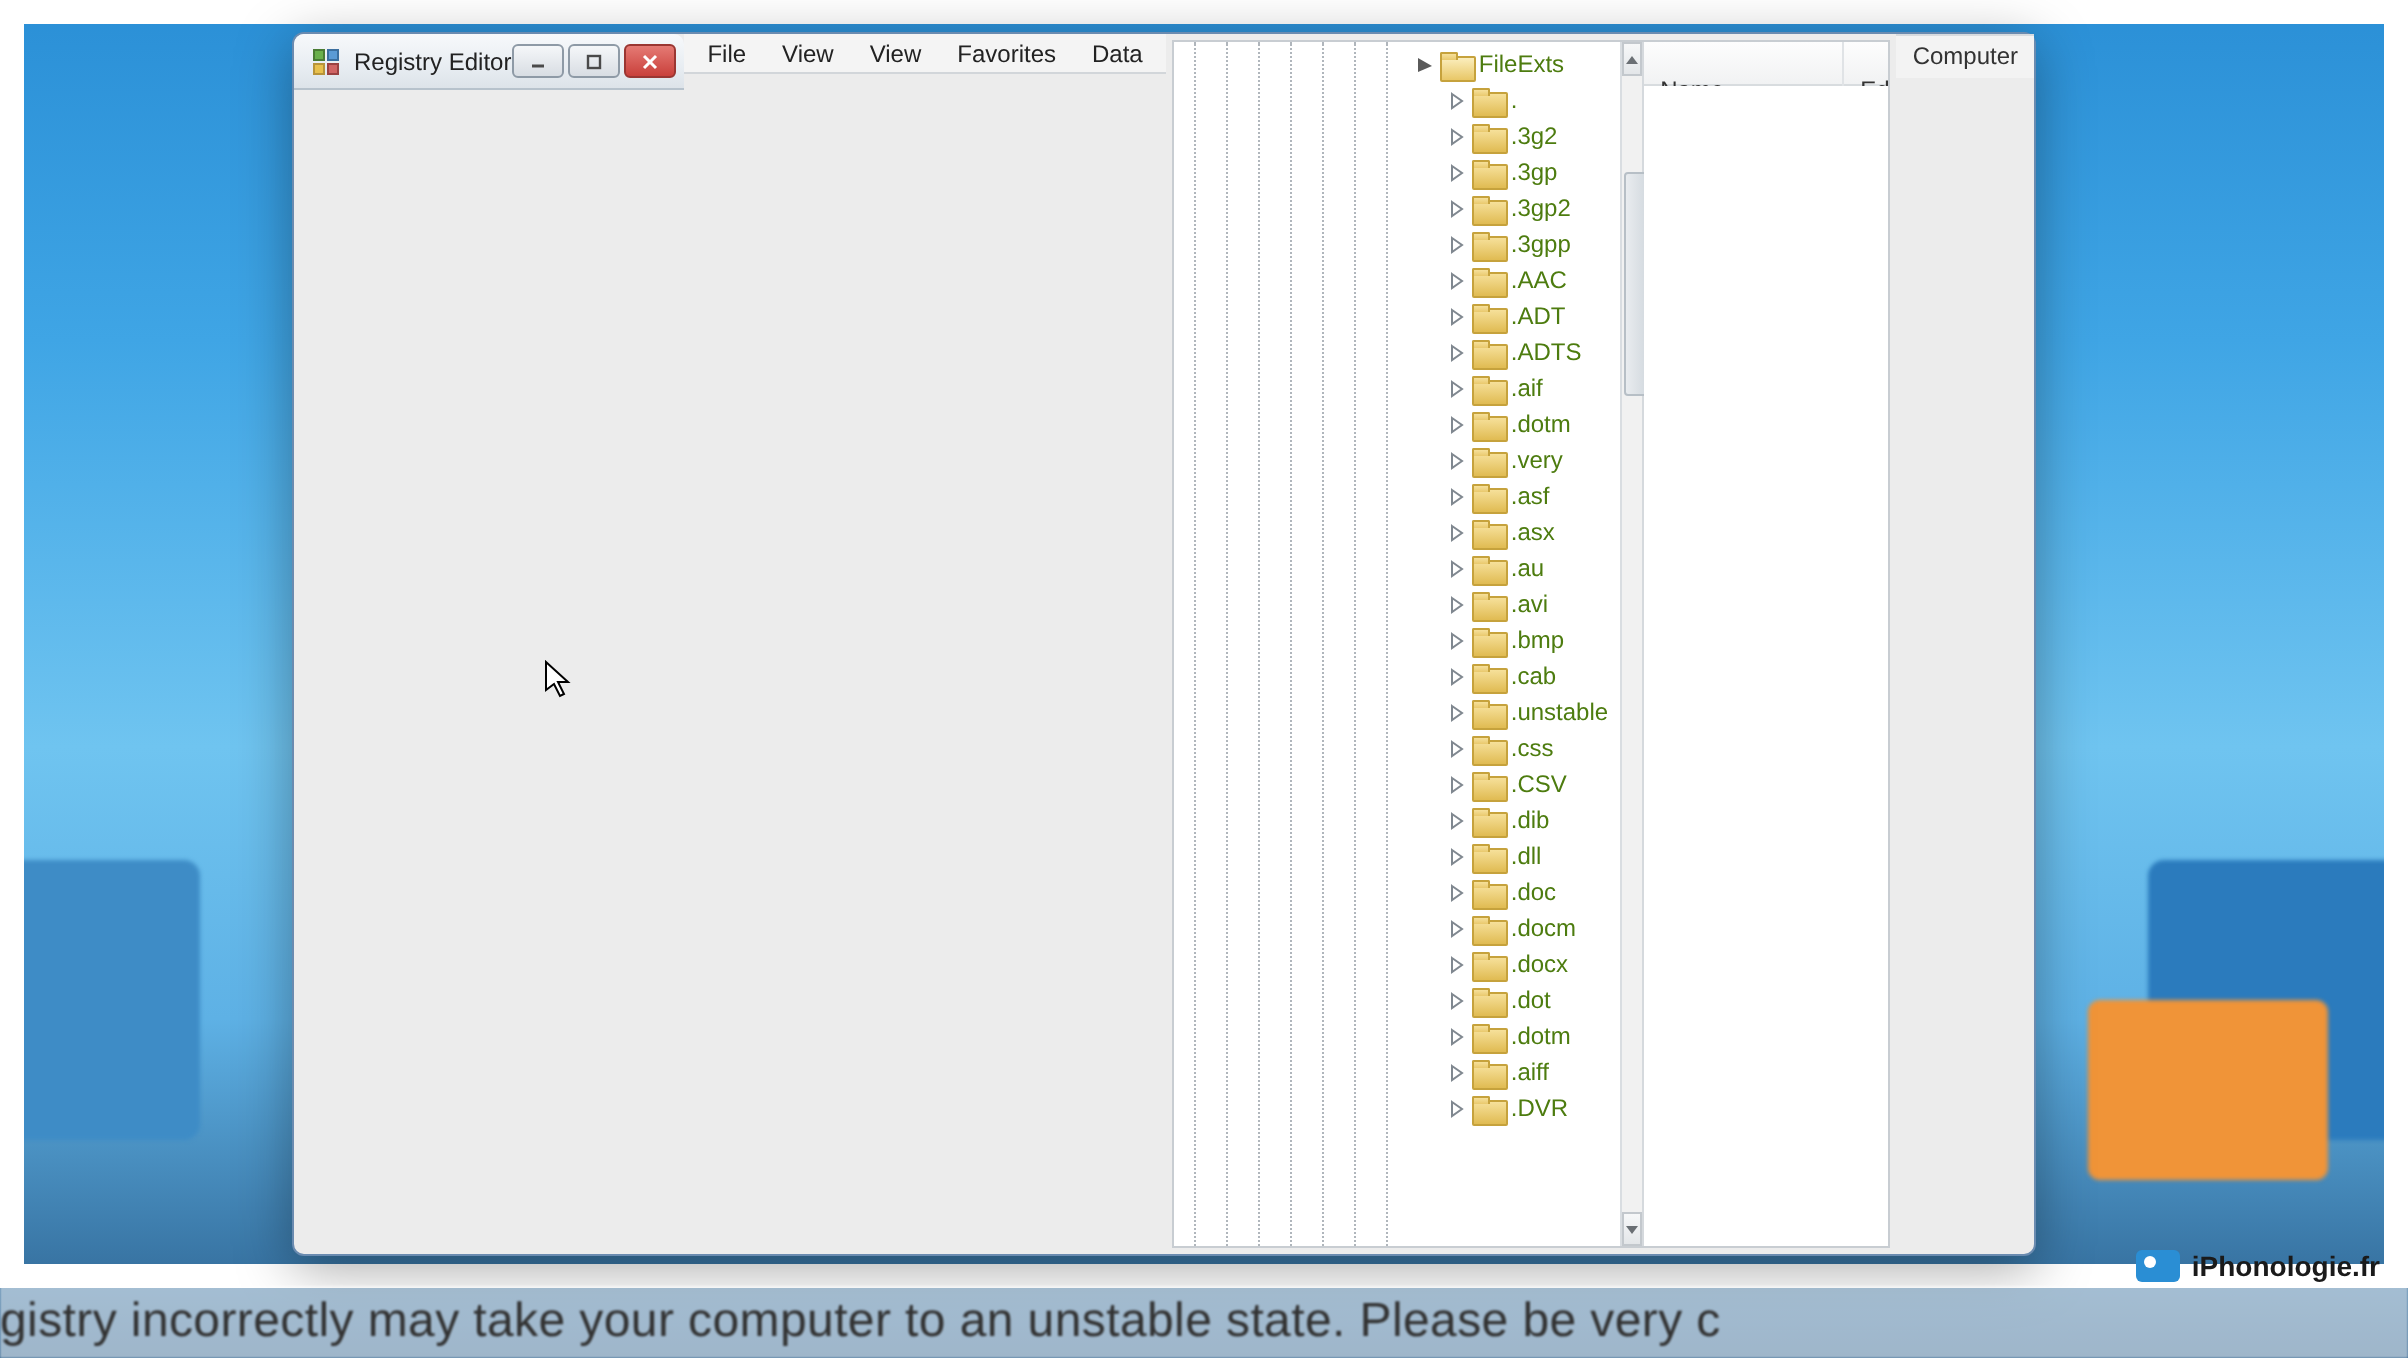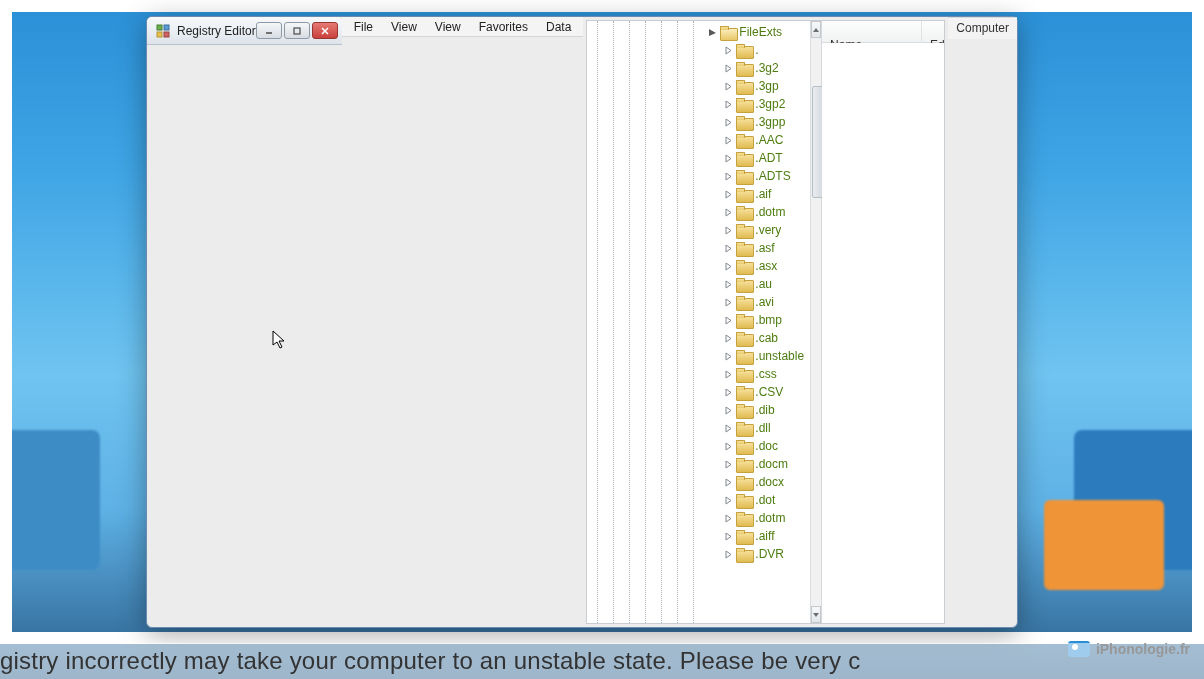--- a/index.html
+++ b/index.html
@@ -33,21 +33,21 @@
   letter-spacing: 0.2px;
   text-align: left;
   white-space: nowrap;
   overflow: hidden;
   padding-top: 4px;
   filter: blur(0.6px);
 }
 .watermark {
   position: absolute;
   right: 14px;
-  bottom: 22px;
+  bottom: 38px;
   font-size: 14px;
   font-weight: 600;
   color: #1a1a1a;
   display: flex;
   align-items: center;
   gap: 6px;
 }
 .watermark-icon {
   width: 22px; height: 16px;
   background: #2a8ed4;

